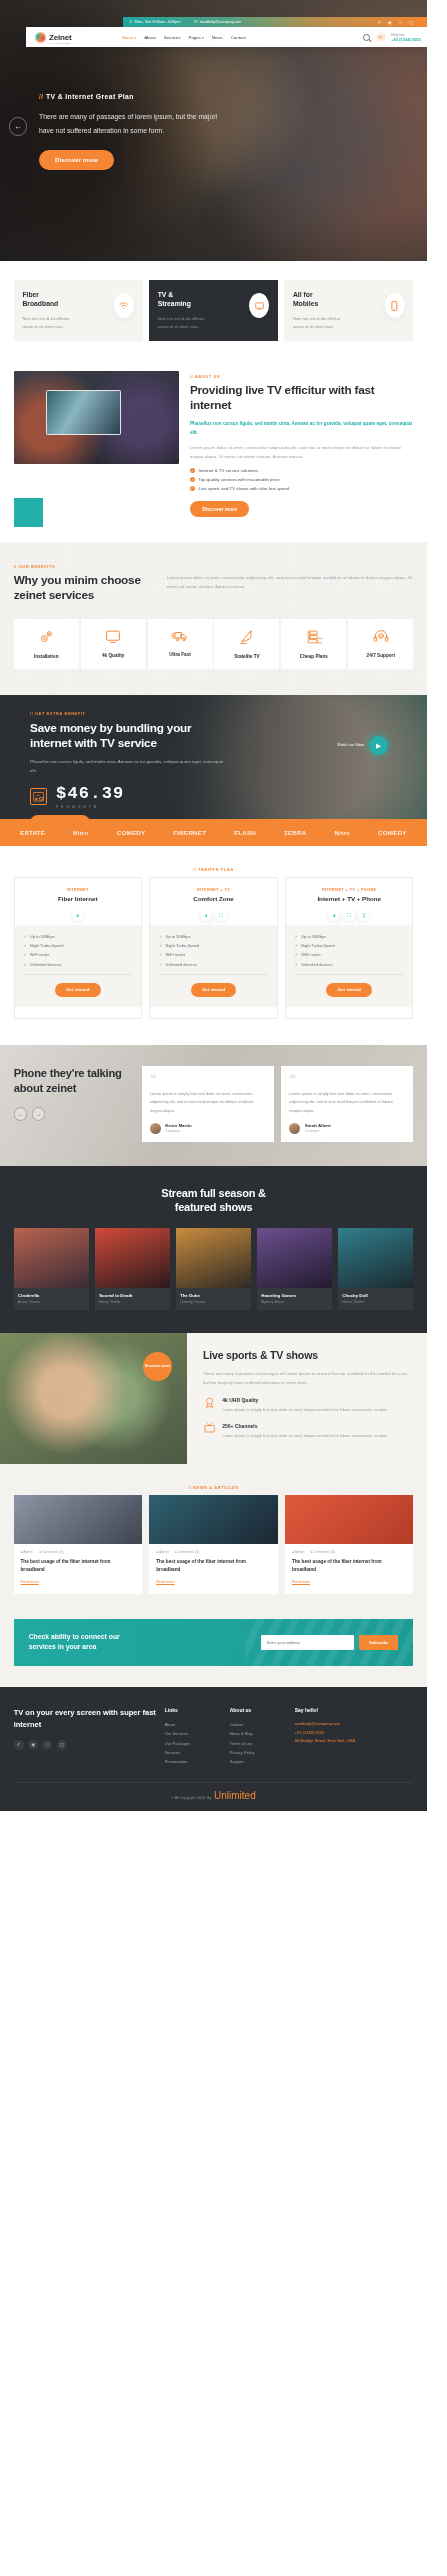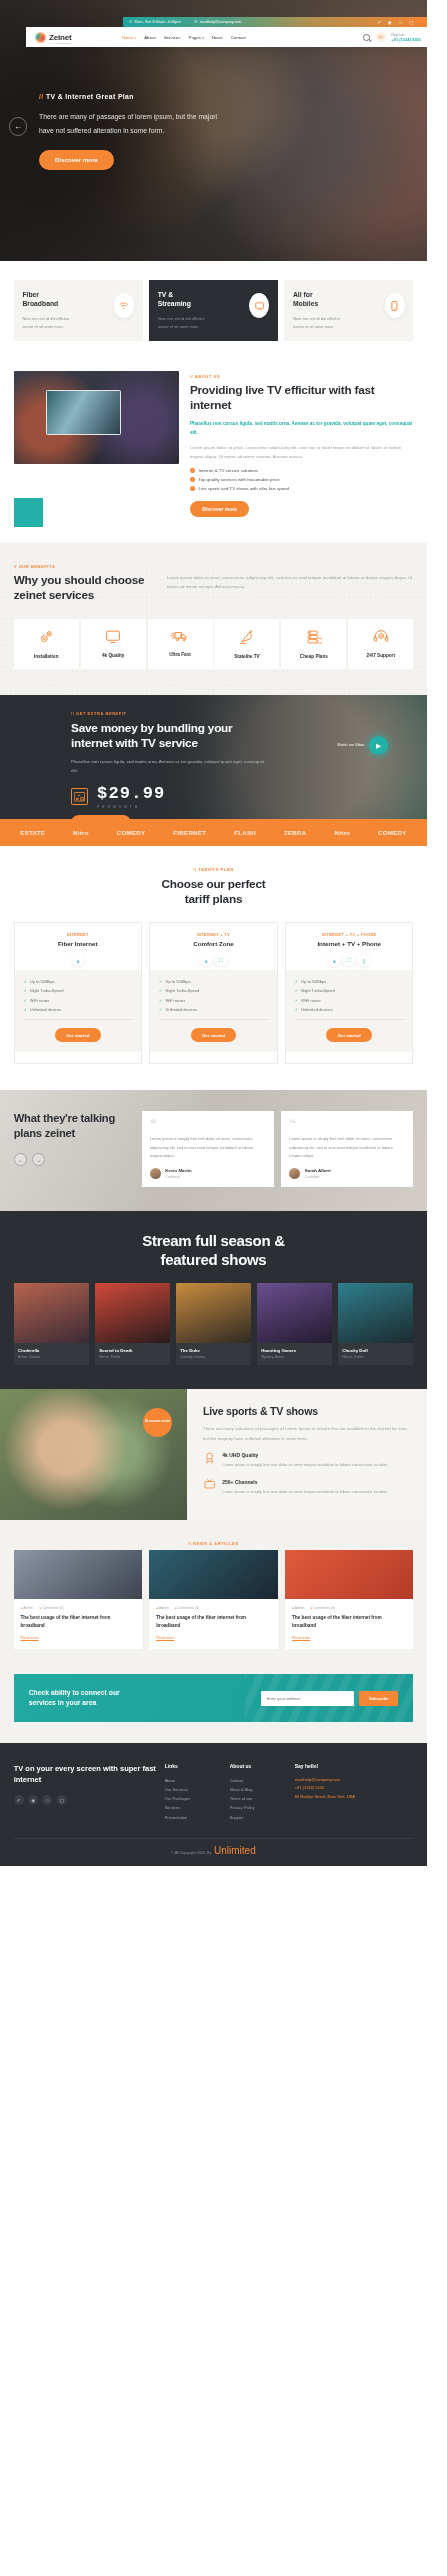--- a/index.html
+++ b/index.html
@@ -121,21 +121,21 @@
   .ben-card .bi{font-size:13.7px;color:#f58634;line-height:1;}
   .ben-card .bl{font-size:4.7px;font-weight:bold;margin-top:6.8px;}
 
   
   .bundle{position:relative;height:124px;overflow:hidden;background:#2b2f33;}
   .bundle-photo{position:absolute;inset:0;
     background:
       radial-gradient(circle at 72% 52%,rgba(222,196,172,.9) 0 20%,transparent 48%),
       linear-gradient(110deg,#2b2f33 0 36%,#2f5d52 60%,#3b6f60 100%);}
   .bundle-scrim{position:absolute;inset:0;background:linear-gradient(90deg,#2b2f33 0 38%,rgba(43,47,51,.82) 52%,rgba(43,47,51,.35) 100%);}
-  .bundle-inner{position:relative;padding:16px 0 0 30px;max-width:224px;margin-left:41px;}
+  .bundle-inner{position:relative;padding:16px 0 0 30px;max-width:224px;}
   .bundle h2{color:#fff;font-size:11.8px;line-height:1.3;font-weight:bold;letter-spacing:-.02em;}
   .bundle .body-txt{color:#b4b9bd;}
   .price-row{display:flex;align-items:center;gap:8.7px;margin-top:8.7px;}
   .price-ico{width:17.4px;height:17.4px;border:0.9px solid #f58634;border-radius:1.2px;color:#f58634;font-size:7.5px;display:flex;align-items:center;justify-content:center;}
   .price{color:#fff;font-size:17px;font-weight:bold;letter-spacing:.07em;font-family:"Liberation Mono",monospace;}
   .price-sub{color:#8b9096;font-size:3.4px;letter-spacing:.3em;margin-top:1.9px;}
   .play-wrap{position:absolute;right:39px;top:41px;text-align:center;}
   .play{width:18.7px;height:18.7px;border-radius:50%;background:#22b0a8;color:#fff;display:flex;align-items:center;justify-content:center;font-size:6.8px;cursor:pointer;box-shadow:0 0 0 4.4px rgba(34,176,168,.22);}
   .play-lbl{color:#fff;font-size:3.7px;position:absolute;right:23.6px;top:6.2px;white-space:nowrap;}
 
@@ -170,21 +170,21 @@
   .t-card{flex:1;background:#fff;padding:8.7px 8px 8px;}
   .quote{color:#e4e1dd;font-size:12.4px;line-height:.8;font-family:"Liberation Serif",serif;}
   .t-card p{font-size:4px;color:#8b9096;line-height:2.05;margin-top:5.6px;}
   .t-person{display:flex;align-items:center;gap:4.4px;margin-top:8px;}
   .avatar{width:11.2px;height:11.2px;border-radius:50%;background:linear-gradient(150deg,#caa27e,#7d5c42);}
   .t-name{font-size:4.4px;font-weight:bold;}
   .t-role{font-size:3.4px;color:#a5aaaf;margin-top:1.2px;}
 
   
   .shows{background:#2b2f33;padding:20px 13.7px 23.6px;text-align:center;}
-  .shows h2{color:#fff;font-size:15px;line-height:1.3;font-weight:bold;letter-spacing:-.02em;margin-bottom:13.7px;}
+  .shows h2{color:#fff;font-size:11px;line-height:1.3;font-weight:bold;letter-spacing:-.02em;margin-bottom:13.7px;}
   .show-grid{display:flex;gap:5.6px;}
   .show{flex:1;}
   .show-img{height:60px;border-radius:1.2px;position:relative;overflow:hidden;}
   .show-meta{background:#35393d;padding:5px 4.4px 6.2px;text-align:left;}
   .show-title{color:#fff;font-size:4.4px;font-weight:bold;}
   .show-sub{color:#8b9096;font-size:3.4px;margin-top:1.9px;}
 
   
   .sports{display:flex;background:#fff;}
   .sports-media{width:187px;position:relative;
@@ -369,21 +369,21 @@
     </div>
   </section>
 
   <section class="benefits">
     <div class="ben-head">
       <div>
         <div class="label">
           <span>//</span>
           <span>OUR BENEFITS</span>
         </div>
-        <h2>Why you should choose zeinet services</h2>
+        <h2>Why you minim choose zeinet services</h2>
       </div>
       <div class="body-txt">Lorem ipsum dolor sit amet, consectetur adipisicing elit, sed eius to mod tempor incididunt ut labore et dolore magna aliqua. Ut enims ad minim veniam, Aenean massa.</div>
     </div>
     <div class="ben-grid">
       <div class="ben-card">
         <div class="bi">
           <svg width="16" height="16" viewBox="0 0 30 30" fill="none" stroke="#f58634" stroke-width="1.8">
               <circle cx="12" cy="18" r="5.5"></circle>
               <circle cx="12" cy="18" r="1.8"></circle>
               <circle cx="21" cy="9" r="4"></circle>
@@ -468,21 +468,21 @@
       <div class="price-row">
         <div class="price-ico">
           <svg width="11.2" height="10" viewBox="0 0 22 20" fill="none" stroke="#f58634" stroke-width="1.6">
               <rect x="1" y="1" width="20" height="17" rx="1"></rect>
               <path d="M4 13h6M4 15h4"></path>
               <rect x="13" y="11" width="6" height="5" rx=".6"></rect>
               <path d="M8 7a3 3 0 0 1 4 0" stroke-linecap="round"></path>
             </svg>
         </div>
         <div>
-          <div class="price">$29.99</div>
+          <div class="price">$46.39</div>
           <div class="price-sub">P E R   M O N T H</div>
         </div>
       </div>
       <button class="btn-orange sm">Discover more</button>
     </div>
   </section>
 
   <section class="logos">
     <span>ESTATE</span>
     <span>Nitro</span>
@@ -492,21 +492,20 @@
     <span>ZEBRA</span>
     <span>Nitro</span>
     <span>COMEDY</span>
   </section>
 
   <section class="tariffs">
     <div class="label" style="text-align:center">
       <span>//</span>
       <span>TARIFFS PLAN</span>
     </div>
-    <div class="sec-title">Choose our perfect<br>tariff plans</div>
     <div class="plans">
 
       <div class="plan">
         <div class="pc">INTERNET</div>
         <h3>Fiber Internet</h3>
         <div class="plan-ic">
           <i>◕</i>
         </div>
         <div class="plan-body">
           <ul>
@@ -595,21 +594,21 @@
         </div>
       </div>
 
     </div>
   </section>
 
   <section class="testi">
     <div class="testi-bg"></div>
     <div class="testi-row">
       <div class="testi-left">
-        <h2>What they're talking plans zeinet</h2>
+        <h2>Phone they're talking about zeinet</h2>
         <div class="arrows">
           <div class="arrow">←</div>
           <div class="arrow">→</div>
         </div>
       </div>
       <div class="t-cards">
         <div class="t-card">
           <div class="quote">❝</div>
           <p>Lorem ipsum is simply free text dolor sit amet, consectetur adipisicing elit, sed to eius mod tempor incididunt ut labore magna aliqua.</p>
           <div class="t-person">

